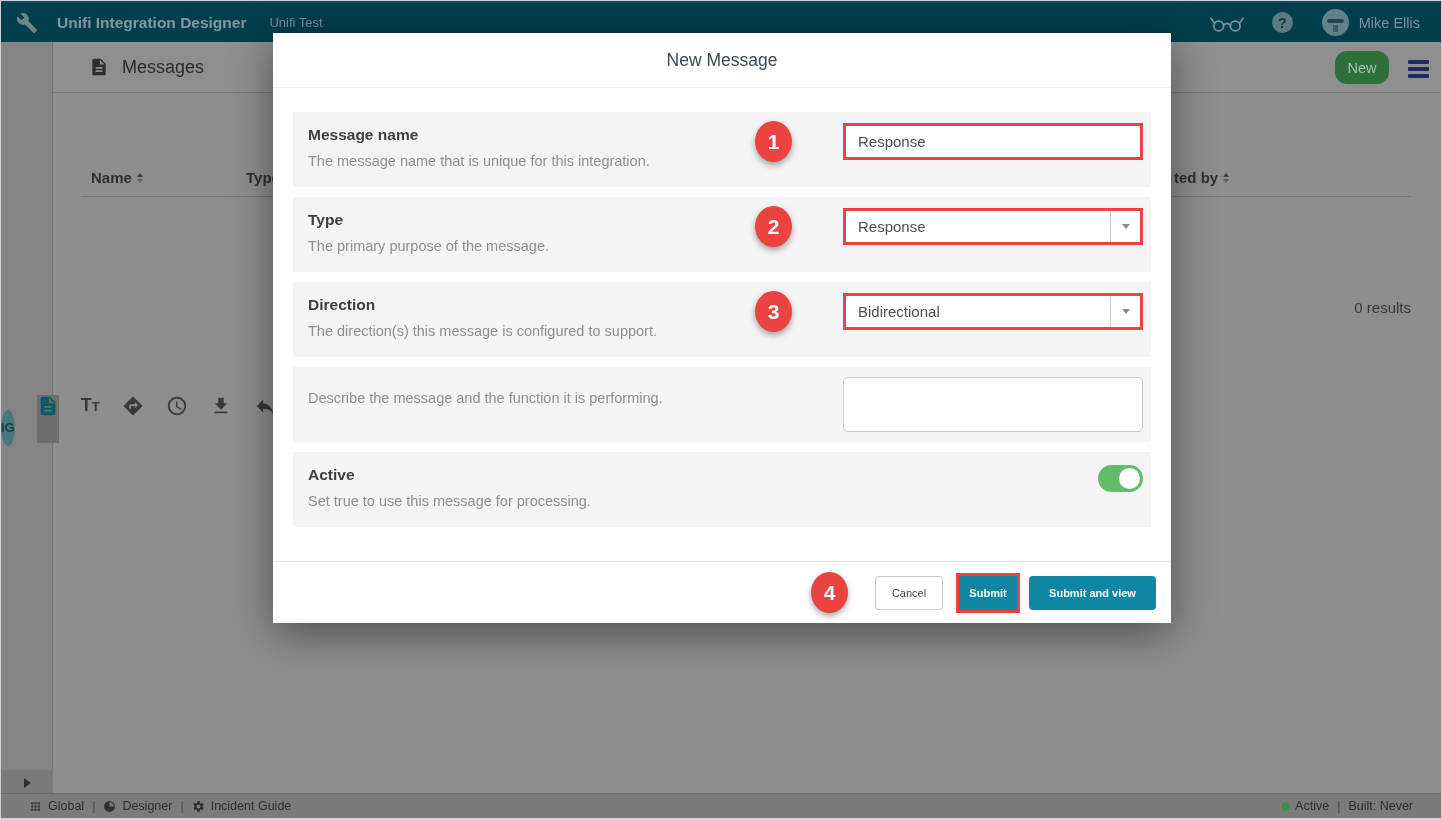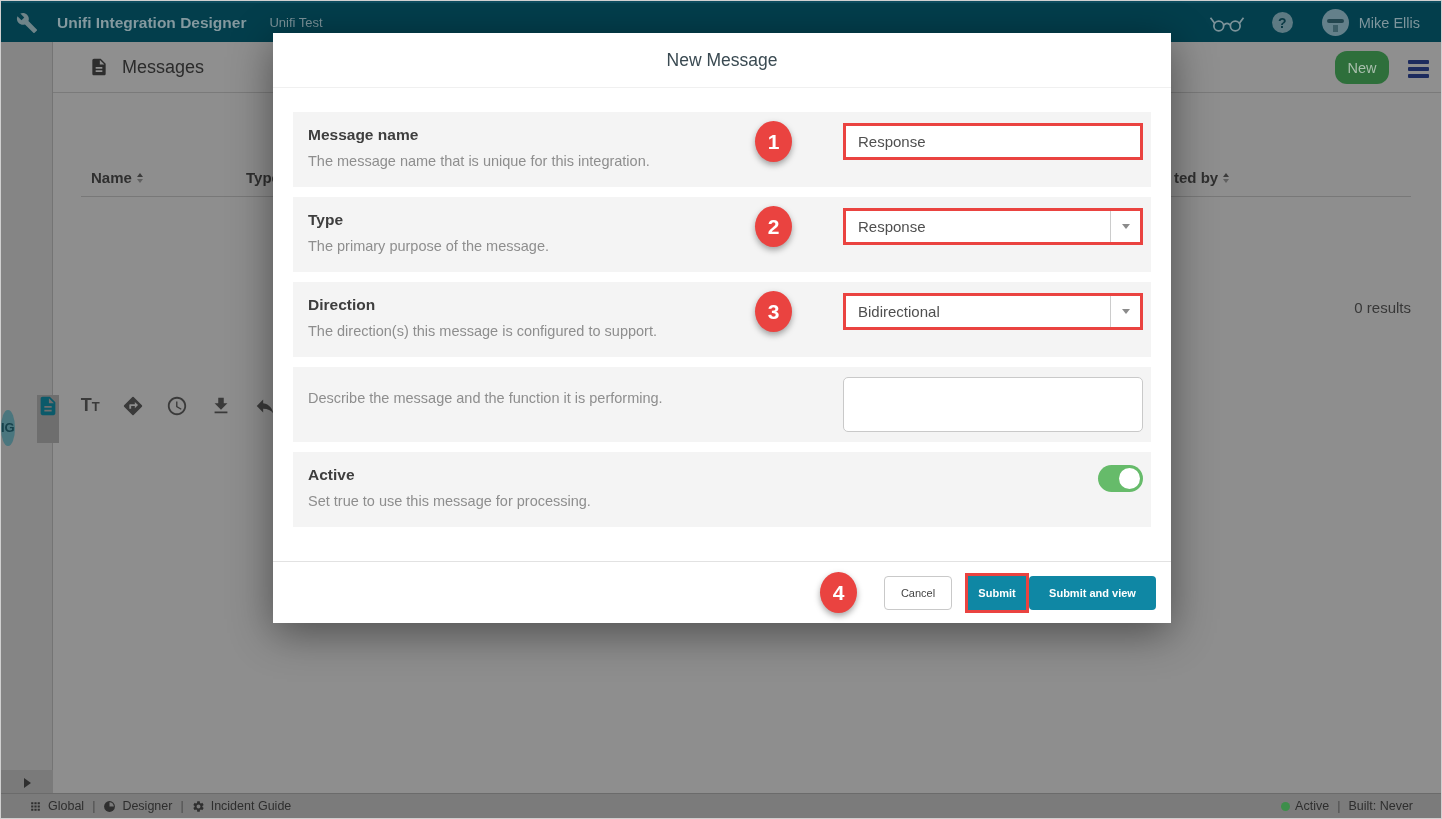--- a/index.html
+++ b/index.html
@@ -106,21 +106,21 @@
                resize:none; font-family:inherit; font-size:14px; padding:6px 10px; color:#4f4f4f; }
   .toggle { position:absolute; right:8px; top:13px; width:45px; height:27px; border-radius:14px;
             background:#66bb6a; }
   .toggle .knob { position:absolute; right:3px; top:3px; width:21px; height:21px; border-radius:50%;
                   background:#fff; }
   .modal-footer { margin-top:auto; height:62px; border-top:1px solid #e2e2e2;
                   display:flex; align-items:center; justify-content:flex-end; padding-right:15px; }
   .badge-inline { position:static; margin-right:27px; }
   .btn { height:34px; border-radius:4px; font-size:11px; font-family:inherit; border:none; }
   .cancel-btn { width:68px; background:#fff; border:1px solid #c9c9c9; color:#444; margin-right:13px; }
-  .submit-ring { border:3px solid #ea4340; }
+  .submit-ring { border:3px solid #ea4340; margin-right:9px; }
   .submit-btn { width:58px; height:34px; background:#0f87a4; color:#fff; font-weight:bold; border-radius:0; }
   .submit-view-btn { width:127px; background:#0f87a4; color:#fff; font-weight:bold; }
 </style>
 </head>
 <body>
 
 <div id="app">
 
   <div class="topbar">
     <svg class="wrench" width="22" height="22" viewBox="0 0 24 24" fill="#6f8489">

